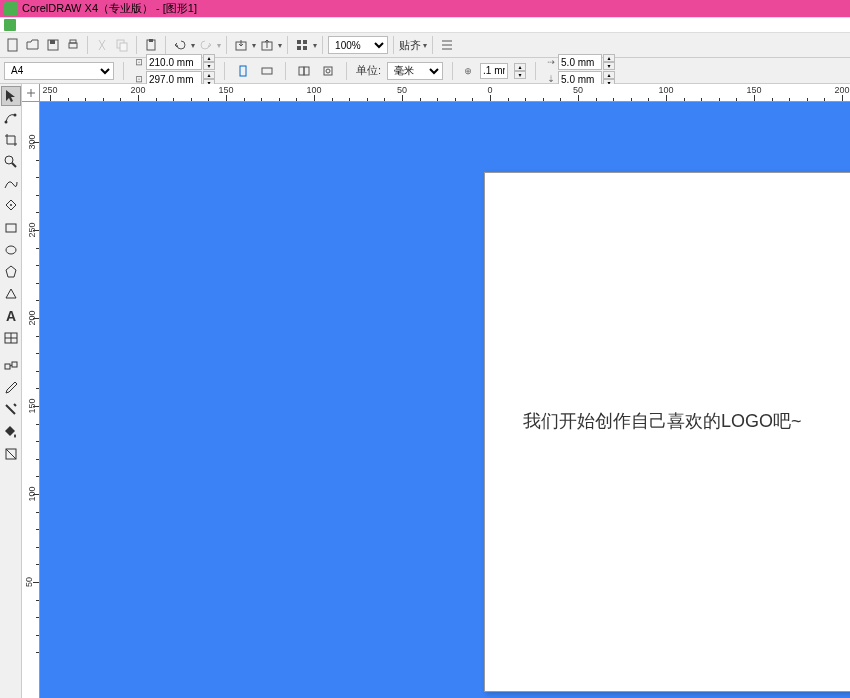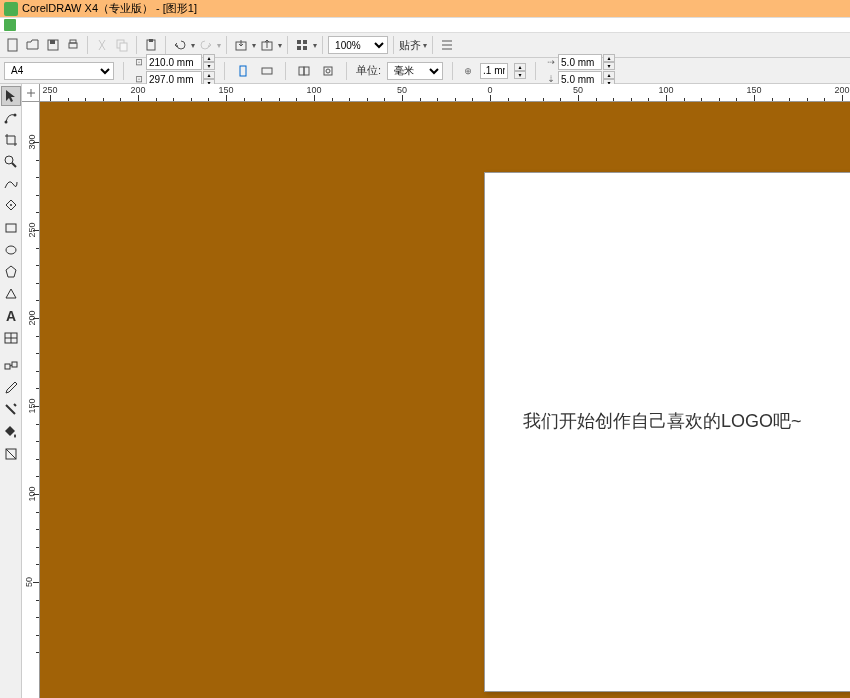--- a/index.html
+++ b/index.html
@@ -1,18 +1,18 @@
 <!DOCTYPE html>
 <html><head>
   <meta charset="utf-8">
   <style>
     * { margin: 0; padding: 0; box-sizing: border-box; }
     body { font-family: "Microsoft YaHei", Arial, sans-serif; font-size: 11px; background: #fff; overflow: hidden; width: 850px; height: 698px; }
     
-    .titlebar { background: #fdba74; border-bottom: 1px solid #ddd; padding: 2px 4px; display: flex; align-items: center; height: 18px; }
+    .titlebar { background: #ec4899; border-bottom: 1px solid #ddd; padding: 2px 4px; display: flex; align-items: center; height: 18px; }
     .titlebar-icon { width: 14px; height: 14px; background: #4caf50; margin-right: 4px; border-radius: 2px; }
     .titlebar-text { font-size: 11px; color: #000; }
     
     .menubar { background: #fff; height: 14px; display: flex; align-items: center; padding: 0 4px; }
     .menu-icon { width: 12px; height: 12px; background: #4caf50; border-radius: 1px; }
     
     .toolbar1 { background: #f0f0f0; border-top: 1px solid #ddd; border-bottom: 1px solid #ccc; height: 26px; display: flex; align-items: center; padding: 0 4px; gap: 2px; }
     .toolbar2 { background: #f0f0f0; border-bottom: 1px solid #ccc; height: 26px; display: flex; align-items: center; padding: 0 4px; gap: 6px; }
     
     .tb-btn { width: 18px; height: 18px; display: flex; align-items: center; justify-content: center; border: none; background: transparent; cursor: pointer; }
@@ -41,21 +41,21 @@
     .ruler-corner { position: absolute; top: 0; left: 0; width: 18px; height: 18px; background: #fff; border-right: 1px solid #999; border-bottom: 1px solid #999; display: flex; align-items: center; justify-content: center; }
     
     .ruler-tick { position: absolute; font-size: 9px; color: #333; }
     .ruler-h .ruler-tick { top: 1px; transform: translateX(-50%); }
     .ruler-v .ruler-tick { left: 2px; transform: translateY(-50%) rotate(-90deg); transform-origin: center; writing-mode: initial; }
     .ruler-h .ruler-line { position: absolute; bottom: 0; width: 1px; height: 6px; background: #333; }
     .ruler-h .ruler-line.minor { height: 3px; }
     .ruler-v .ruler-line { position: absolute; right: 0; height: 1px; width: 6px; background: #333; }
     .ruler-v .ruler-line.minor { width: 3px; }
     
-    .canvas-area { position: absolute; top: 18px; left: 18px; right: 0; bottom: 0; background: #a16207; text-decoration: underline; }
+    .canvas-area { position: absolute; top: 18px; left: 18px; right: 0; bottom: 0; background: #3b82f6; text-decoration: underline; }
     
     .page { position: absolute; background: #fff; border: 1px solid #999; box-shadow: 2px 2px 5px rgba(0,0,0,0.2); }
     
     .text1 { position: absolute; font-size: 18px; color: #333; white-space: nowrap; }
     .text2 { position: absolute; font-size: 20px; color: #ff6600; white-space: nowrap; border: 3px solid #00d4d4; padding: 4px 8px; font-weight: 500; }
     
     svg { display: block; }
   </style>
 </head>
 <body>

